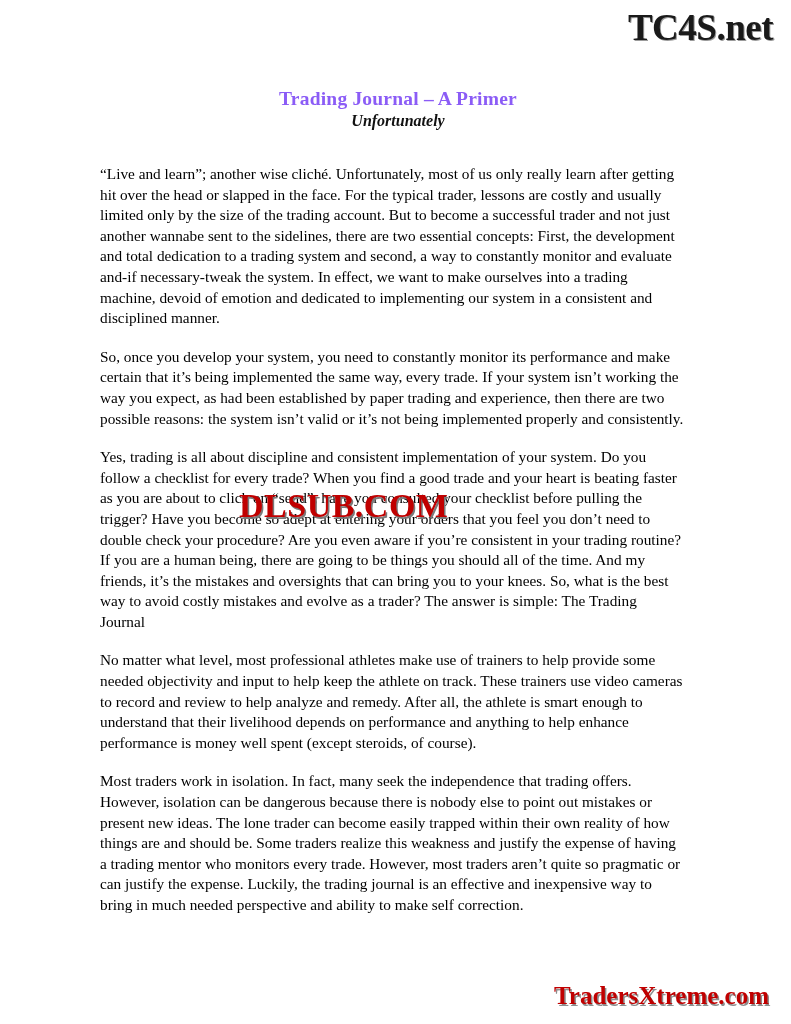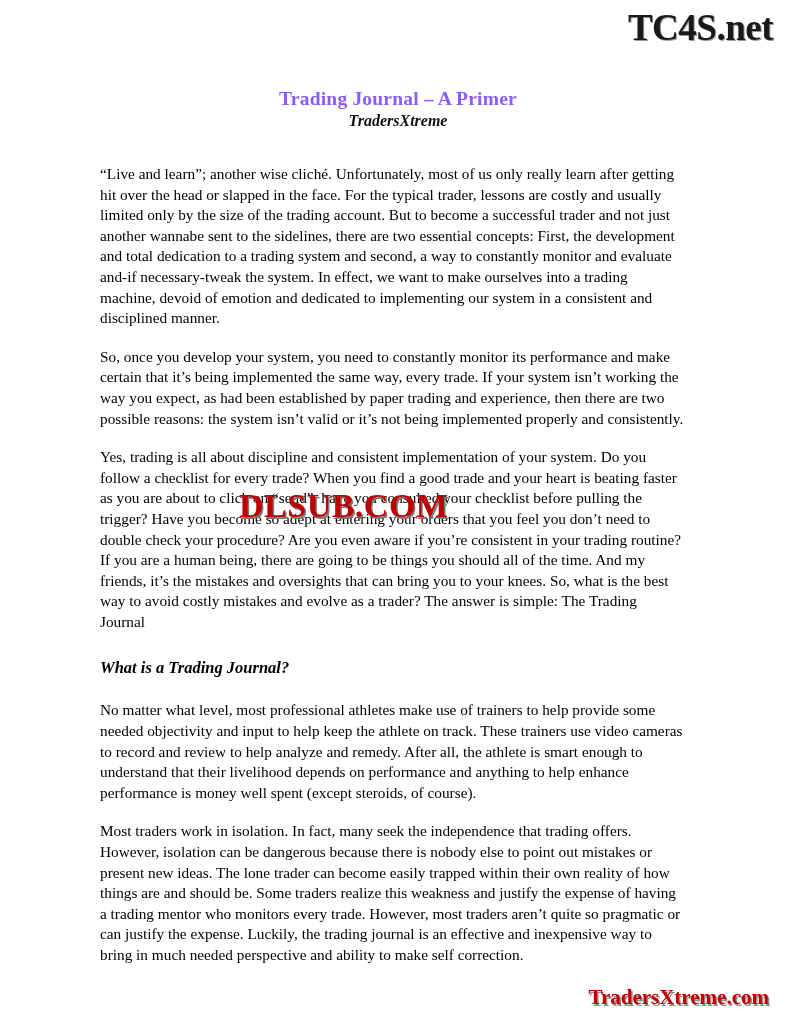--- a/index.html
+++ b/index.html
@@ -79,47 +79,46 @@
     color: #c00000;
     text-shadow: 1.5px 1.5px 0 #7a7a7a;
     pointer-events: none;
     white-space: nowrap;
   }
   .bottom-brand {
     position: absolute;
     bottom: 14px;
     right: 22px;
     font-family: "Liberation Serif", serif;
-    font-size: 21px;
+    font-size: 25px;
     font-weight: bold;
     color: #c00000;
     text-shadow: 1.5px 1.5px 0 #8d8d8d;
     white-space: nowrap;
   }
 </style>
 </head>
 <body>
 
 <div class="page">
 
   <div class="top-brand">TC4S.net</div>
 
   <div class="doc-body">
 
     <h1 class="doc-title">Trading Journal – A Primer</h1>
 
-    <div class="doc-subtitle">TradersXtreme</div>
+    <div class="doc-subtitle">Unfortunately</div>
 
     <p class="para">“Live and learn”; another wise cliché. Unfortunately, most of us only really learn after getting hit over the head or slapped in the face. For the typical trader, lessons are costly and usually limited only by the size of the trading account. But to become a successful trader and not just another wannabe sent to the sidelines, there are two essential concepts: First, the development and total dedication to a trading system and second, a way to constantly monitor and evaluate and-if necessary-tweak the system.  In effect, we want to make ourselves into a trading machine, devoid of emotion and dedicated to implementing our system in a consistent and disciplined manner.</p>
 
     <p class="para">So, once you develop your system, you need to constantly monitor its performance and make certain that it’s being implemented the same way, every trade. If your system isn’t working the way you expect, as had been established by paper trading and experience, then there are two possible reasons: the system isn’t valid or it’s not being implemented properly and consistently.</p>
 
     <p class="para">Yes, trading is all about discipline and consistent implementation of your system. Do you follow a checklist for every trade? When you find a good trade and your heart is beating faster as you are about to click on “send”, have you consulted your checklist before pulling the trigger? Have you become so adept at entering your orders that you feel you don’t need to double check your procedure? Are you even aware if you’re consistent in your trading routine? If you are a human being, there are going to be things you should all of the time. And my friends, it’s the mistakes and oversights that can bring you to your knees. So, what is the best way to avoid costly mistakes and evolve as a trader? The answer is simple: The Trading Journal</p>
 
-    <h2 class="section-heading">What is a Trading Journal?</h2>
 
     <p class="para">No matter what level, most professional athletes make use of trainers to help provide some needed objectivity and input to help keep the athlete on track. These trainers use video cameras to record and review to help analyze and remedy. After all, the athlete is smart enough to understand that their livelihood depends on performance and anything to help enhance performance is money well spent (except steroids, of course).</p>
 
     <p class="para">Most traders work in isolation. In fact, many seek the independence that trading offers. However, isolation can be dangerous because there is nobody else to point out mistakes or present new ideas. The lone trader can become easily trapped within their own reality of how things are and should be. Some traders realize this weakness and justify the expense of having a trading mentor who monitors every trade. However, most traders aren’t quite so pragmatic or can justify the expense. Luckily, the trading journal is an effective and inexpensive way to bring in much needed perspective and ability to make self correction.</p>
 
   </div>
 
   <div class="watermark">DLSUB.COM</div>
 
   <div class="bottom-brand">TradersXtreme.com</div>

